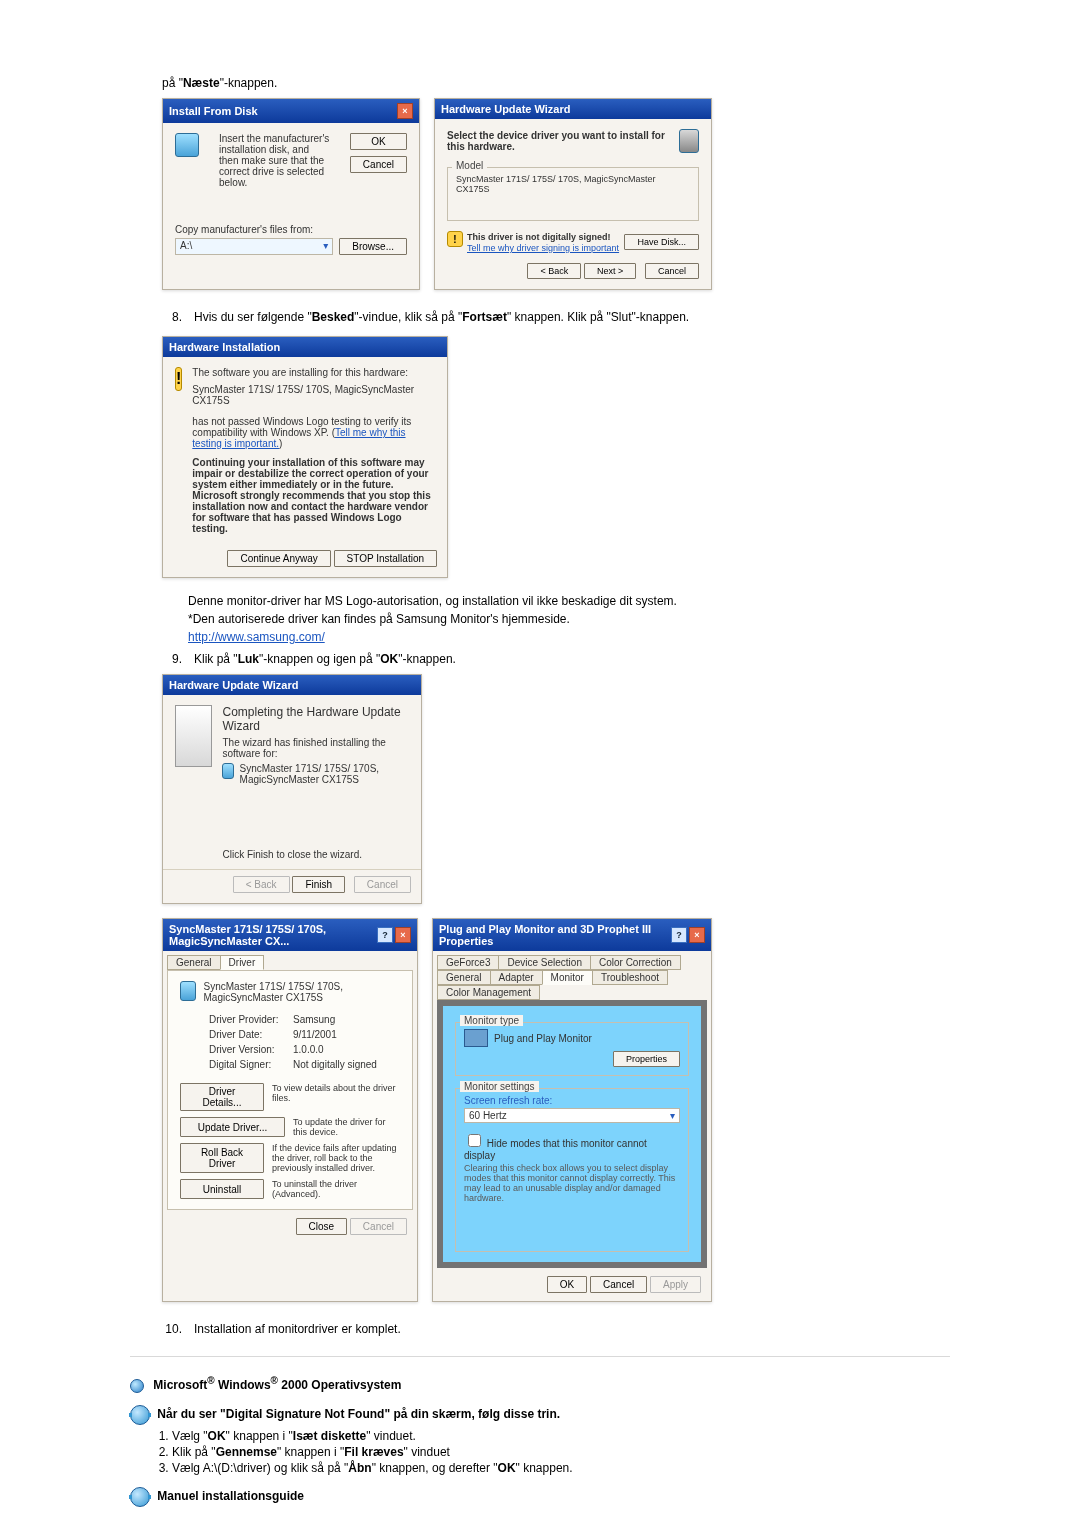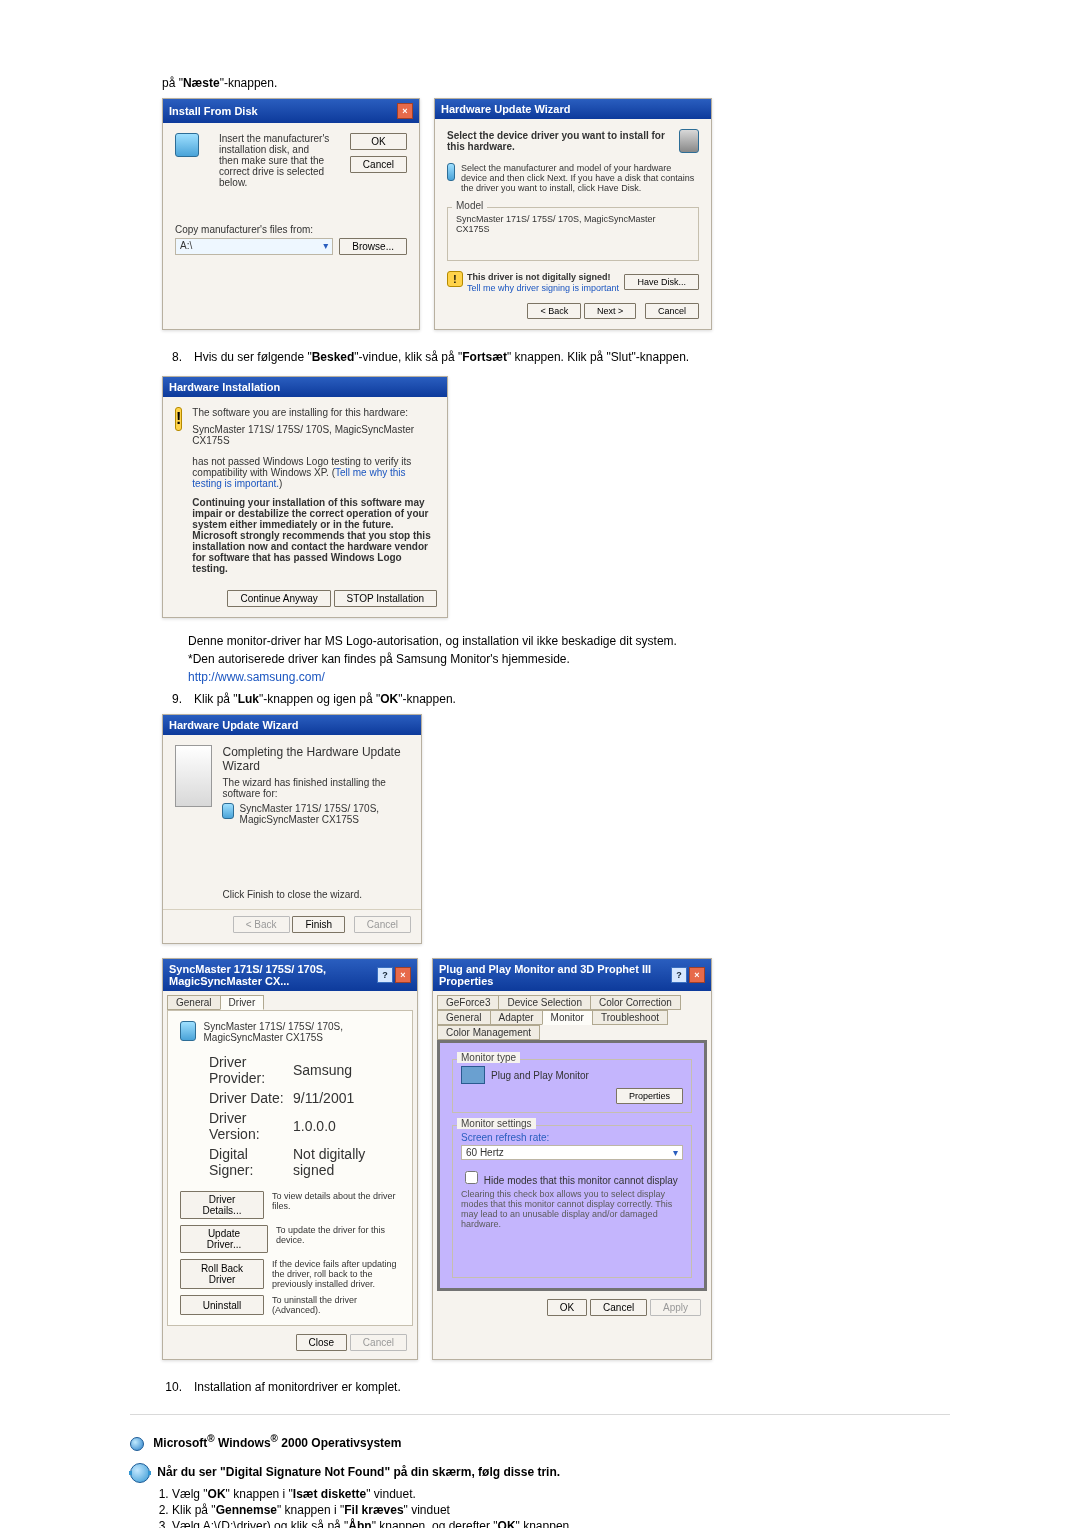--- a/index.html
+++ b/index.html
@@ -93,21 +93,21 @@
     position:relative;
   }
   .group .legend {
     position:absolute;
     top:-8px;left:4px;
     background:#f6f3ee;
     padding:0 4px;
     font-size:10px;
     color:#444;
   }
-  .linklike { color:#1a55c0; font-size:10px;margin-top:38px; }
+  .linklike { color:#1a55c0; text-decoration:underline; font-size:10px;margin-top:38px; }
   .warnicon {
     width:22px;height:22px;
     background: #ffd34a;
     border:1px solid #b58a00;
     border-radius:3px;
     display:flex;align-items:center;justify-content:center;
     color:#000;font-weight:bold;font-size:16px;
   }
   .warn-small {
     width:14px;height:14px;font-size:10px;
@@ -188,24 +188,20 @@
 
     <div class="dlg" style="width:276px">
       <div class="titlebar">
         <span>Hardware Update Wizard</span>
       </div>
       <div class="dlgbody">
         <div style="display:flex;justify-content:space-between;align-items:center">
           <b style="font-size:10px">Select the device driver you want to install for this hardware.</b>
           <div class="boxicon" style="background:linear-gradient(#d8d8d8,#888)"></div>
         </div>
-        <div style="display:flex;gap:6px;margin-top:10px">
-          <div class="boxicon" style="width:16px;height:16px"></div>
-          <div style="font-size:9px">Select the manufacturer and model of your hardware device and then click Next. If you have a disk that contains the driver you want to install, click Have Disk.</div>
-        </div>
         <div class="group" style="margin-top:14px">
           <div class="legend">Model</div>
           <div style="font-size:9px">SyncMaster 171S/ 175S/ 170S, MagicSyncMaster CX175S</div>
           <div style="height:18px"></div>
         </div>
         <div style="display:flex;justify-content:space-between;align-items:center;margin-top:10px">
           <div style="display:flex;gap:4px;align-items:flex-start">
             <div class="warnicon warn-small">!</div>
             <div>
               <b style="font-size:9px">This driver is not digitally signed!</b><br>
@@ -298,21 +294,21 @@
           </span>
       </div>
       <div style="padding:4px 4px 0 4px">
         <span class="tab">General</span><span class="tab active">Driver</span>
       </div>
       <div class="dlgbody" style="background:#fdfcf8;border:1px solid #c6bfae;margin:0 4px;font-size:10px">
         <div style="display:flex;gap:8px">
           <div class="boxicon" style="width:18px;height:18px"></div>
           <div>SyncMaster 171S/ 175S/ 170S, MagicSyncMaster CX175S</div>
         </div>
-        <table style="margin:8px 0 10px 26px;font-size:14px">
+        <table style="margin:8px 0 10px 26px;font-size:10px">
           <tbody>
               <tr>
                 <td style="width:80px">Driver Provider:</td>
                 <td>Samsung</td>
               </tr>
           <tr>
                 <td>Driver Date:</td>
                 <td>9/11/2001</td>
               </tr>
           <tr>
@@ -323,21 +319,21 @@
                 <td>Digital Signer:</td>
                 <td>Not digitally signed</td>
               </tr>
         </tbody>
           </table>
         <div style="display:flex;gap:8px;margin-bottom:6px">
             <button class="btn" style="width:84px">Driver Details...</button>
             <div style="font-size:9px;flex:1">To view details about the driver files.</div>
           </div>
         <div style="display:flex;gap:8px;margin-bottom:6px">
-            <button class="btn" style="width:88px">Update Driver...</button>
+            <button class="btn" style="width:105px">Update Driver...</button>
             <div style="font-size:9px;flex:1">To update the driver for this device.</div>
           </div>
         <div style="display:flex;gap:8px;margin-bottom:6px">
             <button class="btn" style="width:84px">Roll Back Driver</button>
             <div style="font-size:9px;flex:1">If the device fails after updating the driver, roll back to the previously installed driver.</div>
           </div>
         <div style="display:flex;gap:8px">
             <button class="btn" style="width:84px">Uninstall</button>
             <div style="font-size:9px;flex:1">To uninstall the driver (Advanced).</div>
           </div>
@@ -357,21 +353,21 @@
           </span>
       </div>
       <div style="padding:4px 4px 0 4px;font-size:9px">
         <div>
           <span class="tab">GeForce3</span><span class="tab">Device Selection</span><span class="tab">Color Correction</span>
         </div>
         <div>
           <span class="tab">General</span><span class="tab">Adapter</span><span class="tab active">Monitor</span><span class="tab">Troubleshoot</span><span class="tab">Color Management</span>
         </div>
       </div>
-      <div class="dlgbody" style="background:#c4b5fd;border:3px solid #737373;margin:0 4px;font-size:10px">
+      <div class="dlgbody" style="background:#7dd3fc;border:6px solid #737373;margin:0 4px;font-size:10px">
         <div class="group">
           <div class="legend">Monitor type</div>
           <div style="display:flex;align-items:center;gap:6px">
             <span class="monitor-icon"></span>
             <span>Plug and Play Monitor</span>
           </div>
           <div style="text-align:right;margin-top:4px"><button class="btn" style="font-size:9px">Properties</button></div>
         </div>
         <div class="group" style="margin-top:12px">
           <div class="legend">Monitor settings</div>

